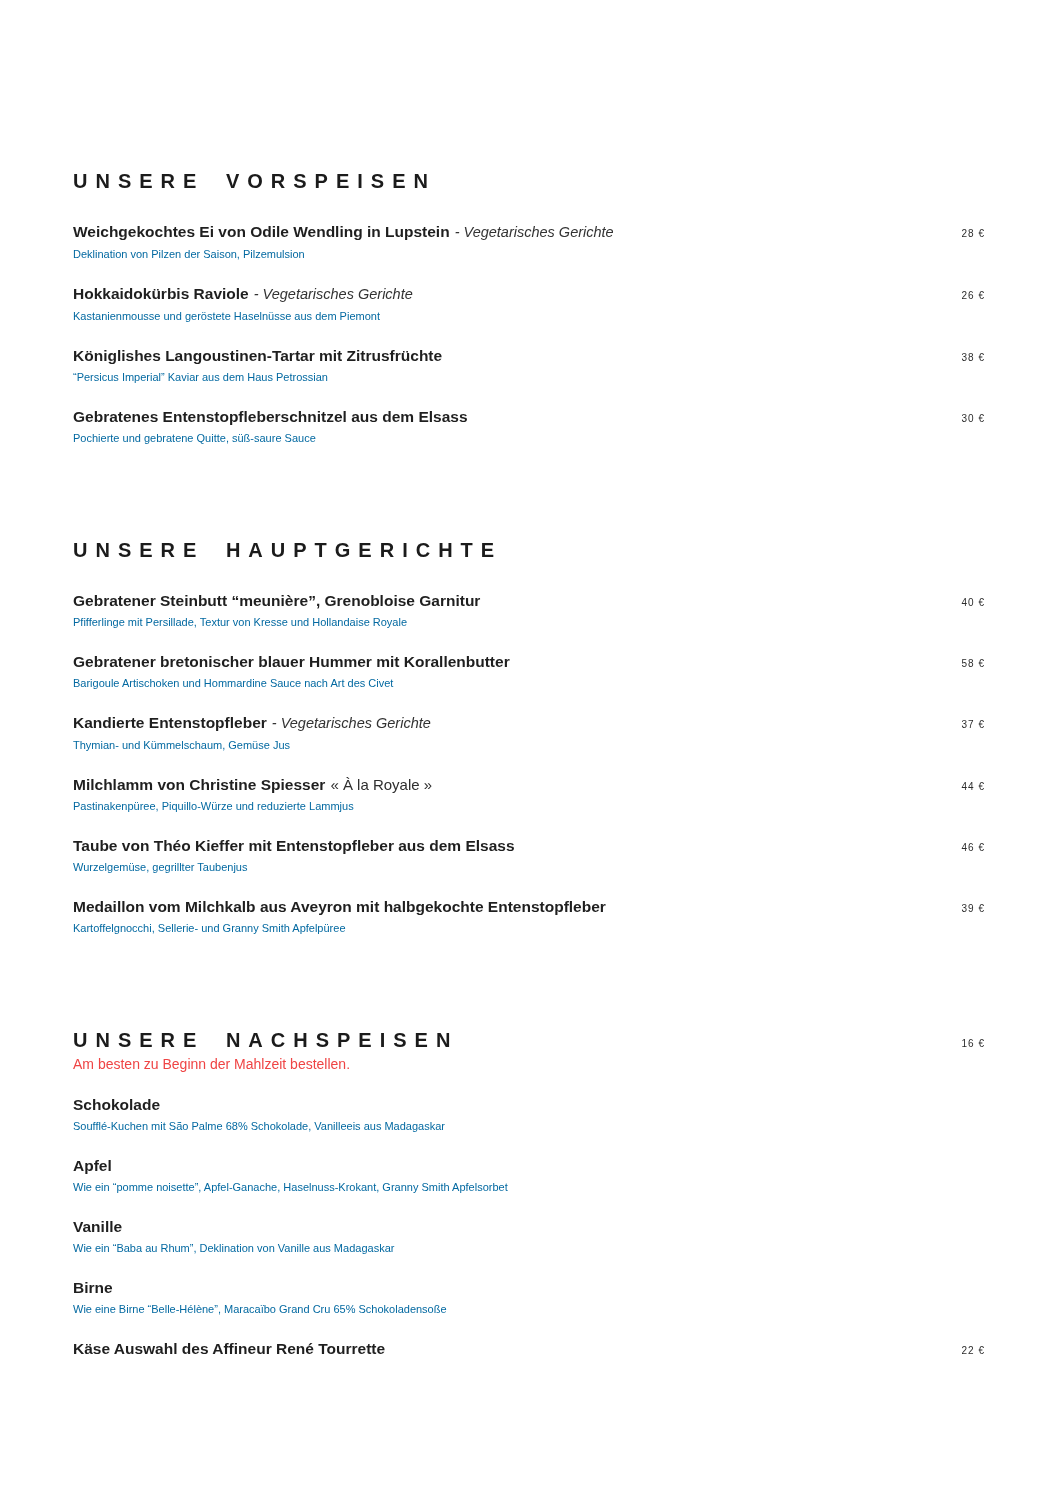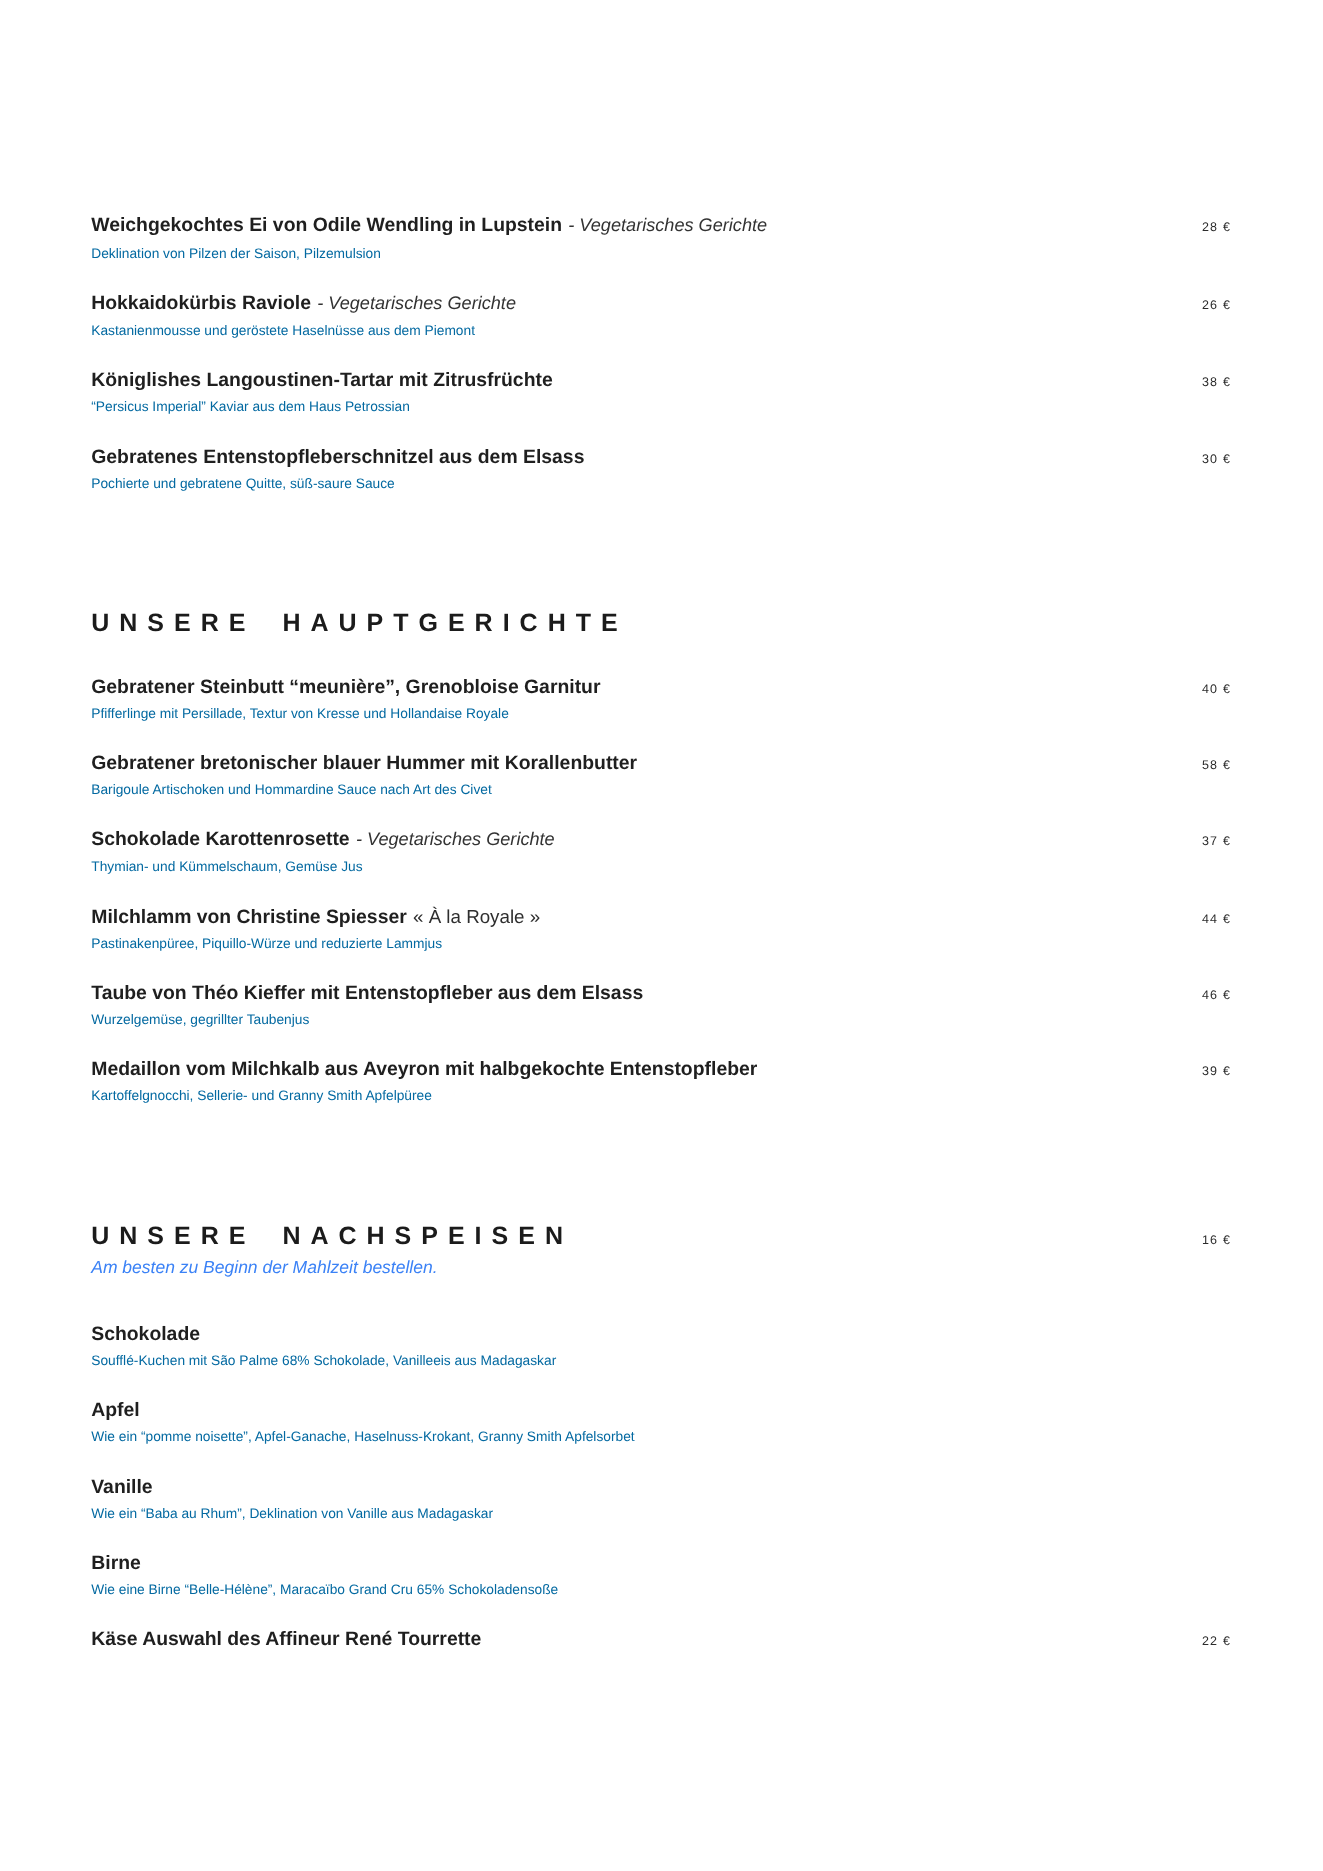--- a/index.html
+++ b/index.html
@@ -25,24 +25,23 @@
   .section-heading {
     font-size: 20px;
     font-weight: 700;
     letter-spacing: 8px;
     word-spacing: 8px;
     color: #1b1b1b;
   }
   .section-head { margin-bottom: 28px; }
   .section-head.with-sub { margin-bottom: 4px; }
   .section-subtitle {
-    font-style: italic;
     font-size: 14px;
-    color: #3b82f6;
-    margin-bottom: 36px;
+    color: #ef4444;
+    margin-bottom: 22px;
   }
   .item { margin-bottom: 18px; }
   .item:last-child { margin-bottom: 0; }
   .item-row {
     display: flex;
     justify-content: space-between;
     align-items: baseline;
   }
   .item-titleline { line-height: 21px; }
   .dish-name {
@@ -81,20 +80,23 @@
     color: #0369a1;
     margin-top: 1px;
   }
 </style>
 </head>
 <body>
 
 <div class="page">
 
   <div class="section">
+    <div class="section-head">
+      <div class="section-heading">UNSERE VORSPEISEN</div>
+    </div>
 
     <div class="item">
       <div class="item-row">
         <div class="item-titleline">
           <span class="dish-name">Weichgekochtes Ei von Odile Wendling in Lupstein</span><span class="dish-tag">- Vegetarisches Gerichte</span>
         </div>
         <span class="dish-price">28 €</span>
       </div>
       <div class="dish-desc">Deklination von Pilzen der Saison, Pilzemulsion</div>
     </div>
@@ -151,21 +153,21 @@
           <span class="dish-name">Gebratener bretonischer blauer Hummer mit Korallenbutter</span>
         </div>
         <span class="dish-price">58 €</span>
       </div>
       <div class="dish-desc">Barigoule Artischoken und Hommardine Sauce nach Art des Civet</div>
     </div>
 
     <div class="item">
       <div class="item-row">
         <div class="item-titleline">
-          <span class="dish-name">Schokolade Karottenrosette</span><span class="dish-tag">- Vegetarisches Gerichte</span>
+          <span class="dish-name">Kandierte Entenstopfleber</span><span class="dish-tag">- Vegetarisches Gerichte</span>
         </div>
         <span class="dish-price">37 €</span>
       </div>
       <div class="dish-desc">Thymian- und Kümmelschaum, Gemüse Jus</div>
     </div>
 
     <div class="item">
       <div class="item-row">
         <div class="item-titleline">
           <span class="dish-name">Milchlamm von Christine Spiesser</span><span class="dish-note">« À la Royale »</span>

